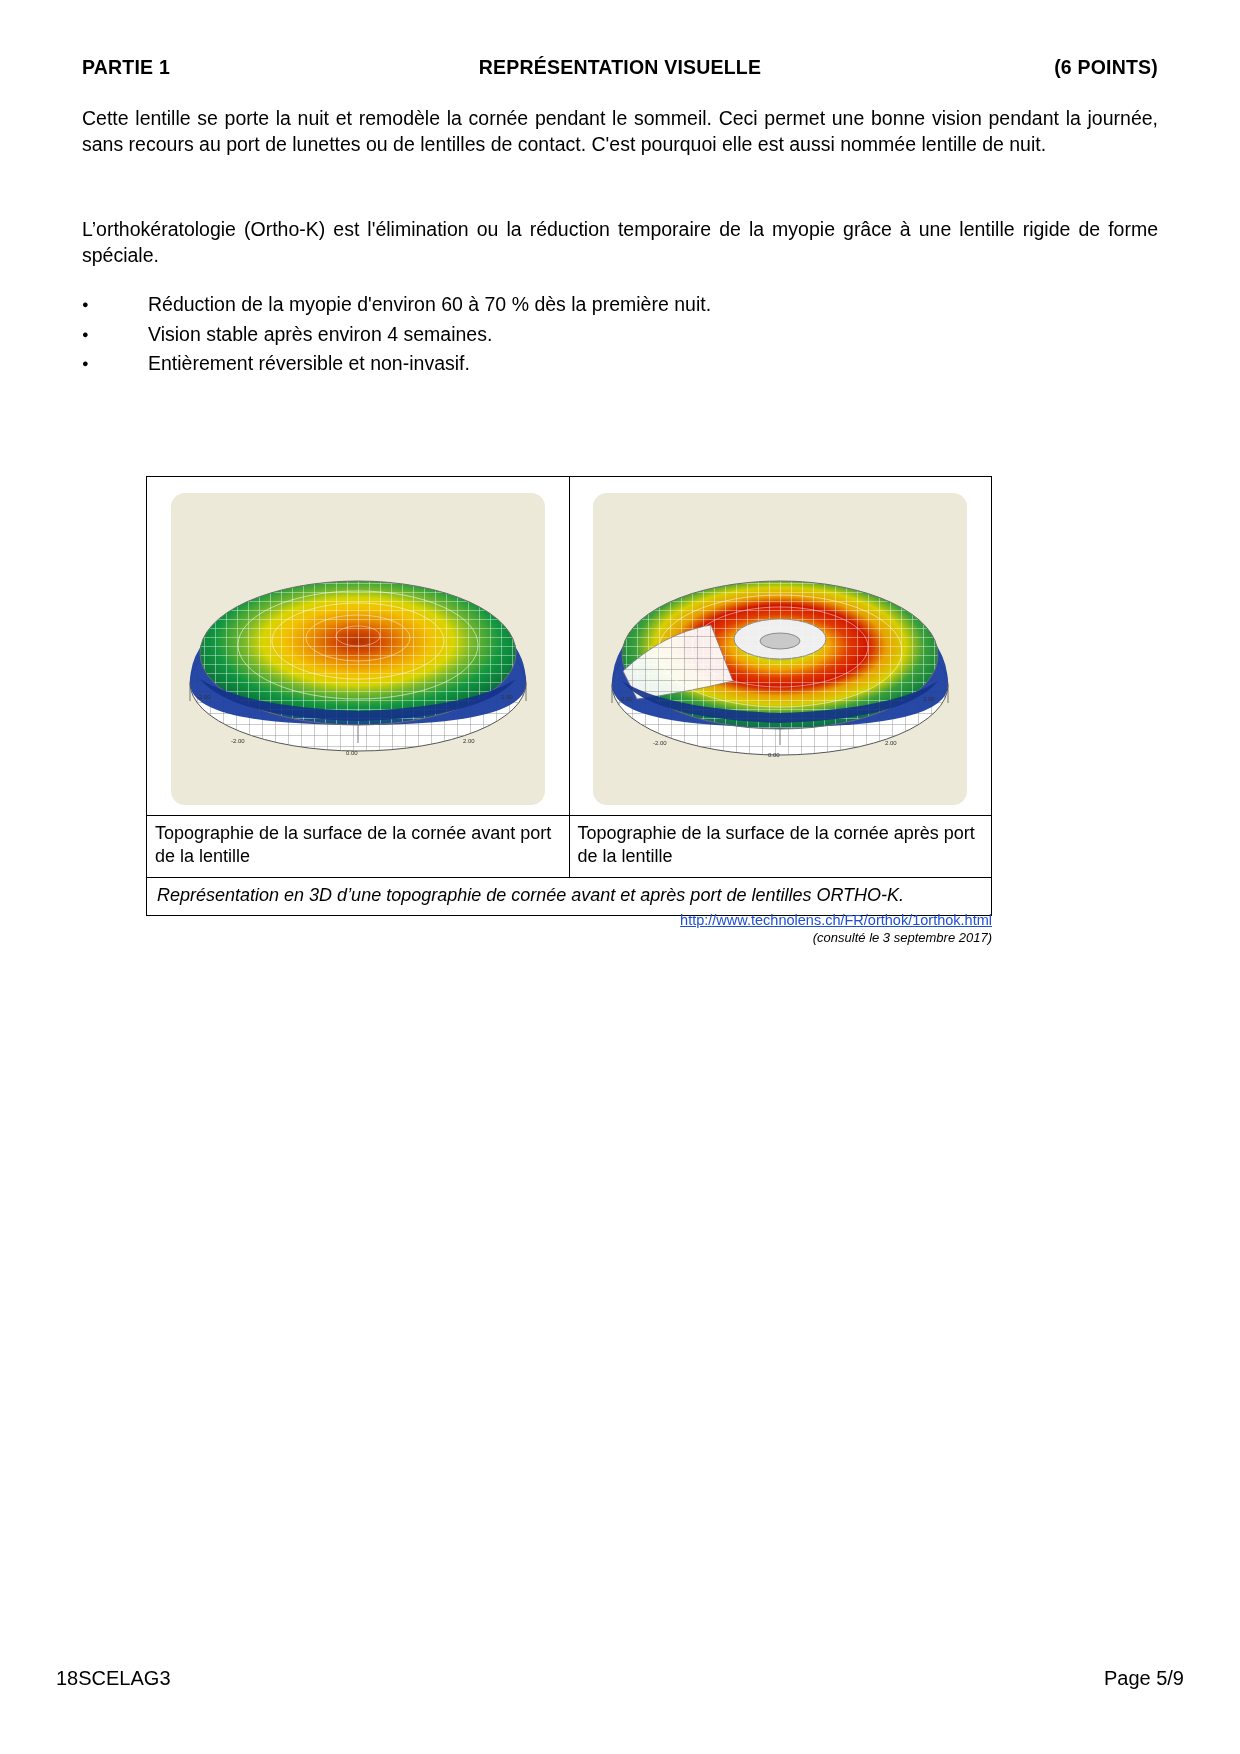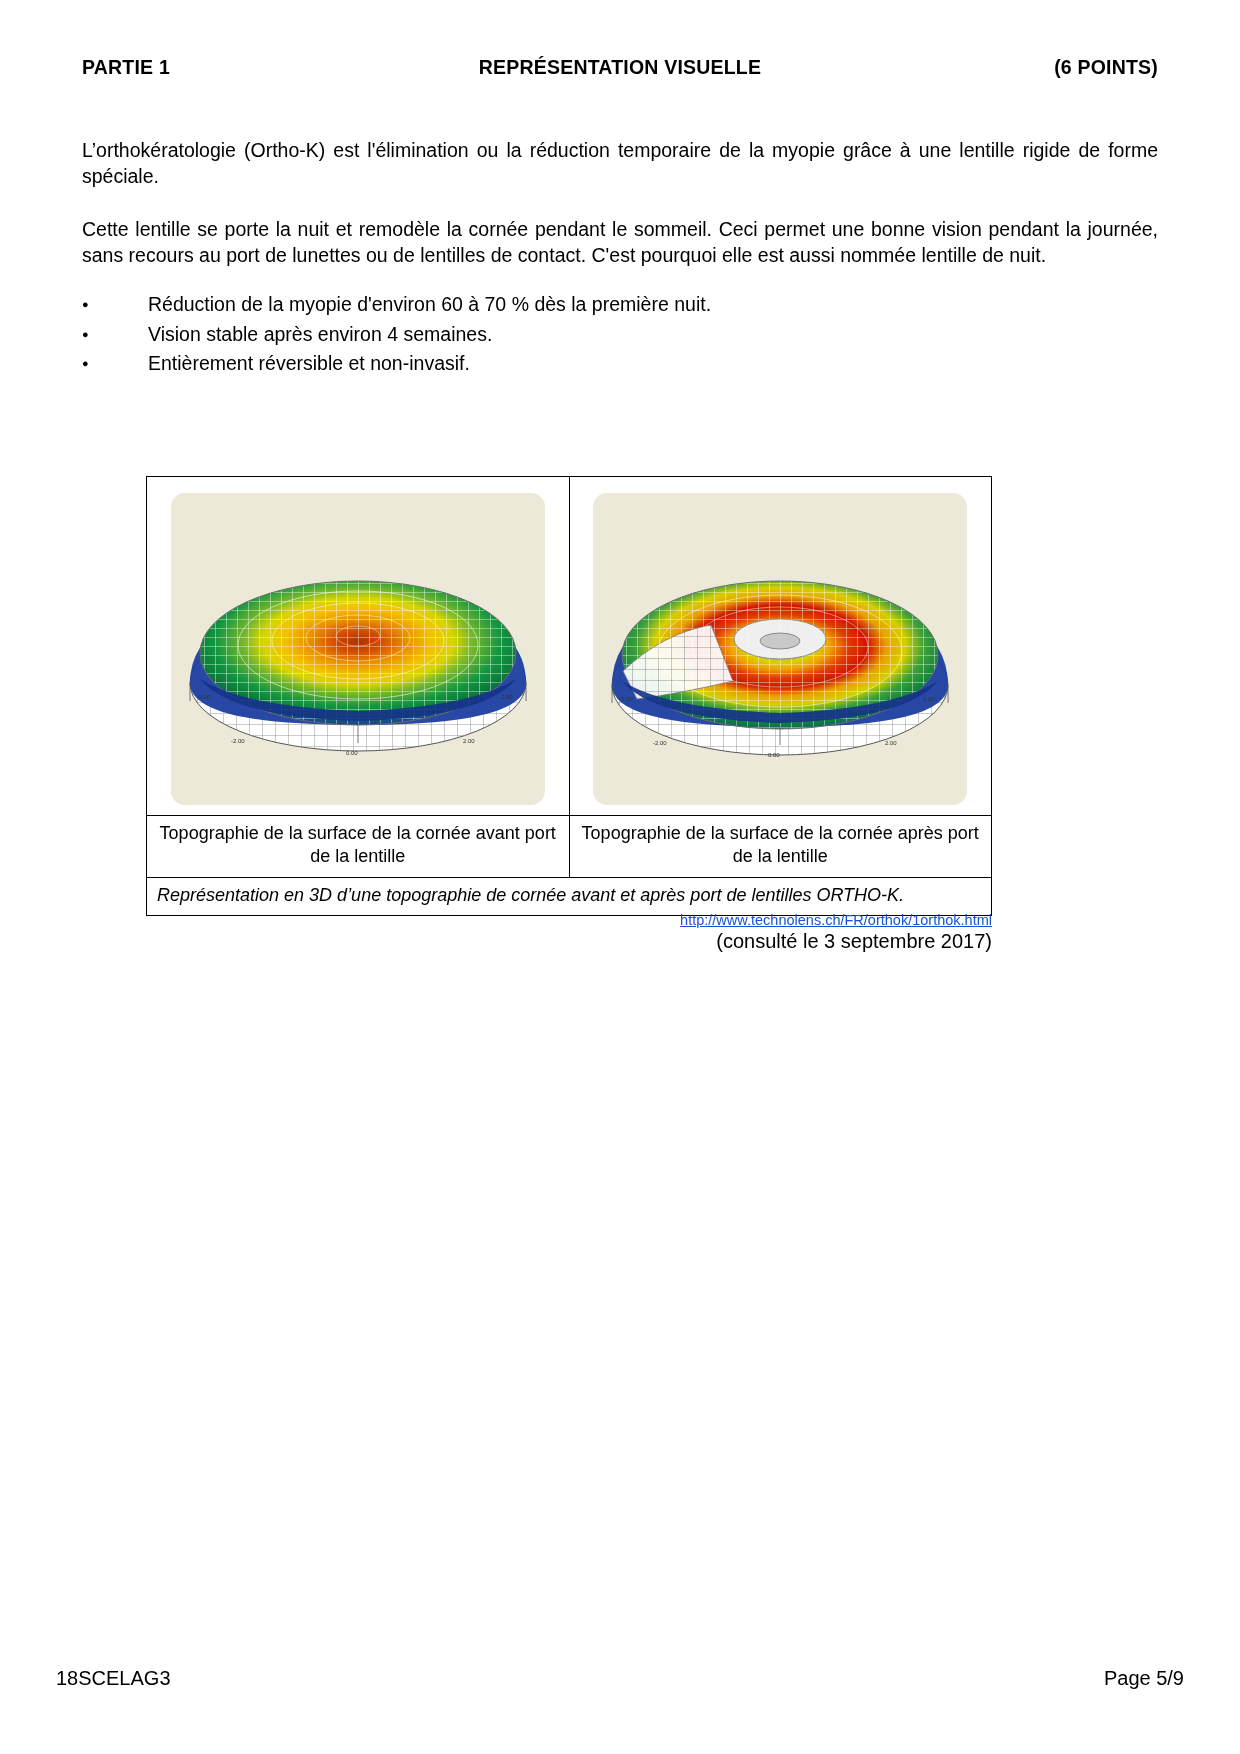--- a/index.html
+++ b/index.html
@@ -99,21 +99,20 @@
     width: 374px;
     height: 312px;
     margin: 8px auto 0 auto;
     border-radius: 14px;
     background: #ece9d8;
     position: relative;
     overflow: hidden;
   }
   .caption-cell {
     font-size: 18px;
-    text-align: center;
     line-height: 1.3;
     padding: 6px 8px 8px 8px !important;
   }
   .legend-cell {
     font-size: 18px;
     font-style: italic;
     text-align: left;
     line-height: 1.3;
     padding: 6px 8px 8px 10px !important;
   }
@@ -126,21 +125,22 @@
     width: 846px;
     text-align: right;
     font-size: 14.5px;
   }
   .source .url {
     text-decoration: underline;
     color: #1d4ed8;
   }
   .source .consult {
     display: block;
-    font-size: 20px;
+    font-style: italic;
+    font-size: 13px;
     margin-top: 2px;
   }
 
   
   .footer {
     position: absolute;
     left: 56px;
     right: 56px;
     bottom: 64px;
     display: flex;
@@ -157,22 +157,22 @@
 <div class="page">
 
   <div class="content">
 
     <div class="header">
       <div class="h-left">PARTIE 1</div>
       <div class="h-center">REPRÉSENTATION VISUELLE</div>
       <div class="h-right">(6 POINTS)</div>
     </div>
 
+    <p class="para">Cette lentille se porte la nuit et remodèle la cornée pendant le sommeil. Ceci permet une bonne vision pendant la journée, sans recours au port de lunettes ou de lentilles de contact. C'est pourquoi elle est aussi nommée lentille de nuit.</p>
     <p class="para first">L’orthokératologie (Ortho-K) est l'élimination ou la réduction temporaire de la myopie grâce à une lentille rigide de forme spéciale.</p>
-    <p class="para">Cette lentille se porte la nuit et remodèle la cornée pendant le sommeil. Ceci permet une bonne vision pendant la journée, sans recours au port de lunettes ou de lentilles de contact. C'est pourquoi elle est aussi nommée lentille de nuit.</p>
 
     <ul class="bullets">
       <li>Réduction de la myopie d'environ 60 à 70 % dès la première nuit.</li>
       <li>Vision stable après environ 4 semaines.</li>
       <li>Entièrement réversible et non-invasif.</li>
     </ul>
 
   </div>
 
   <div class="figure-wrap">

